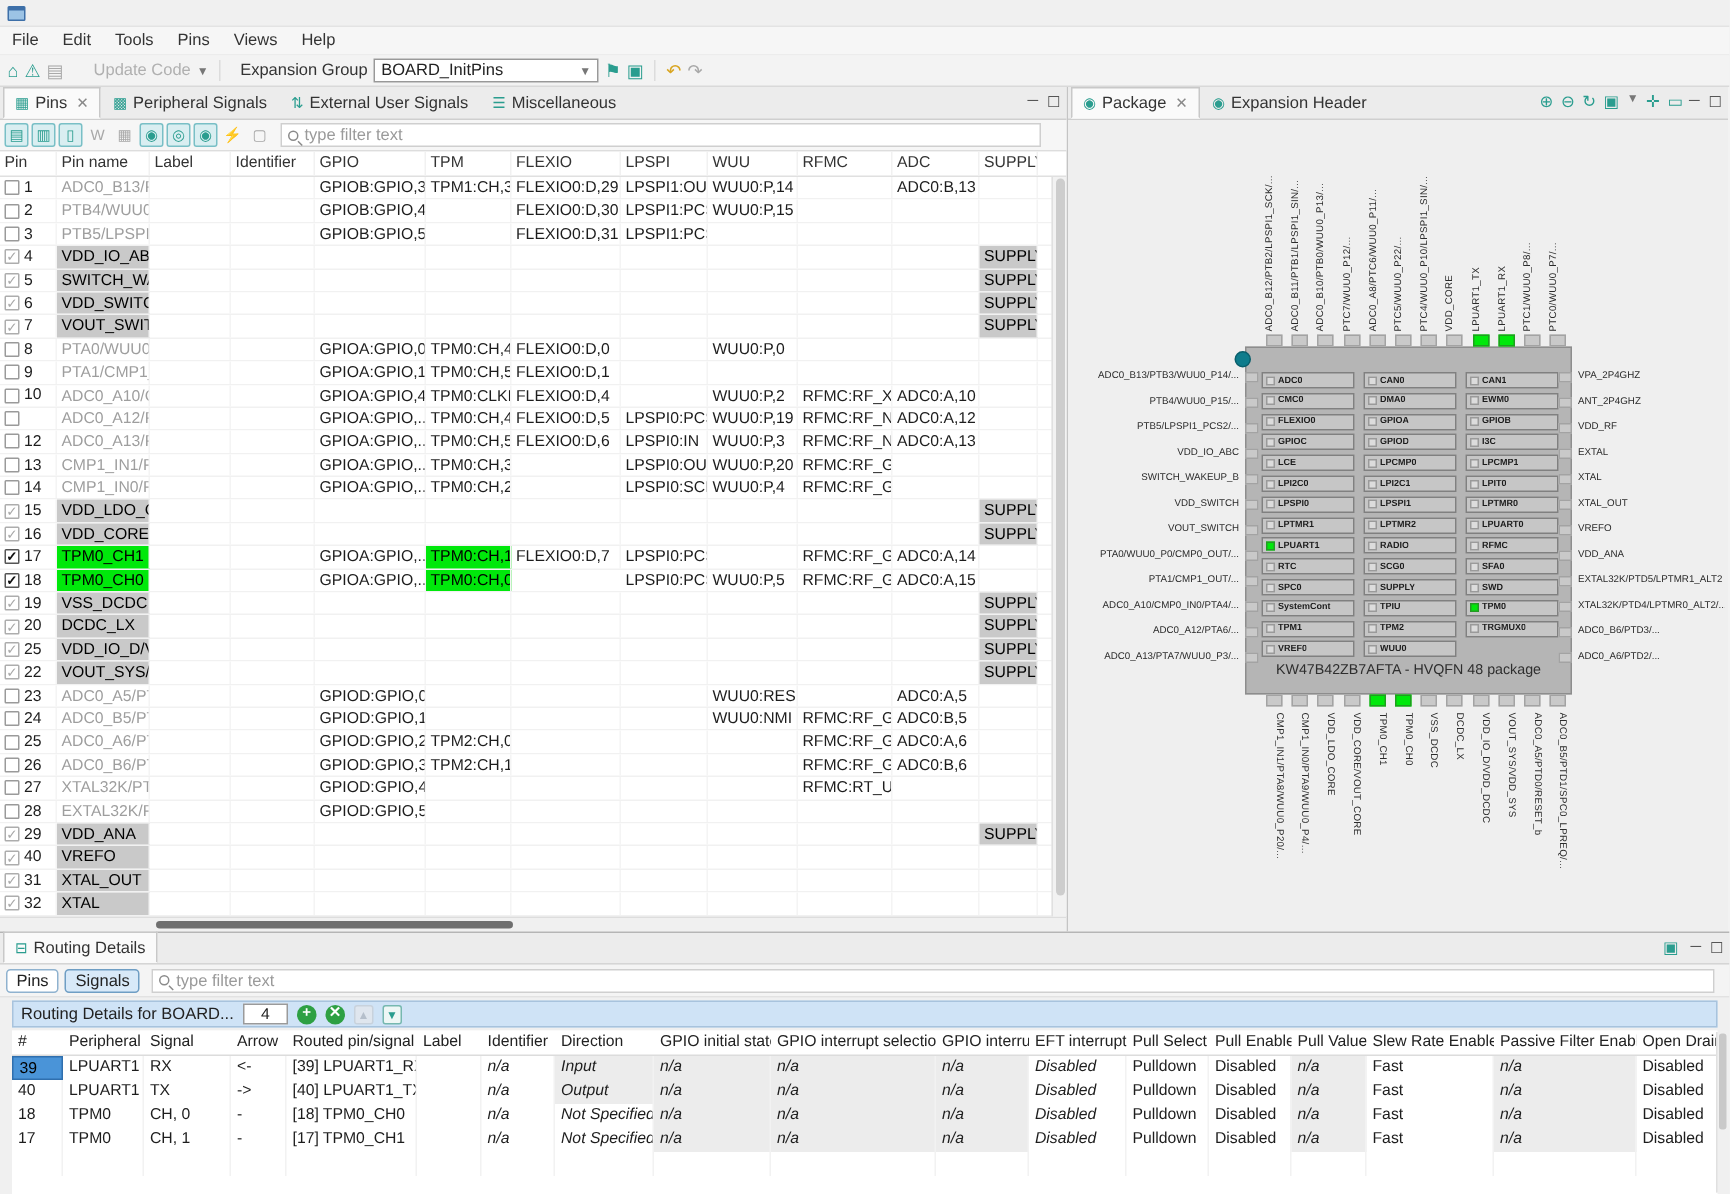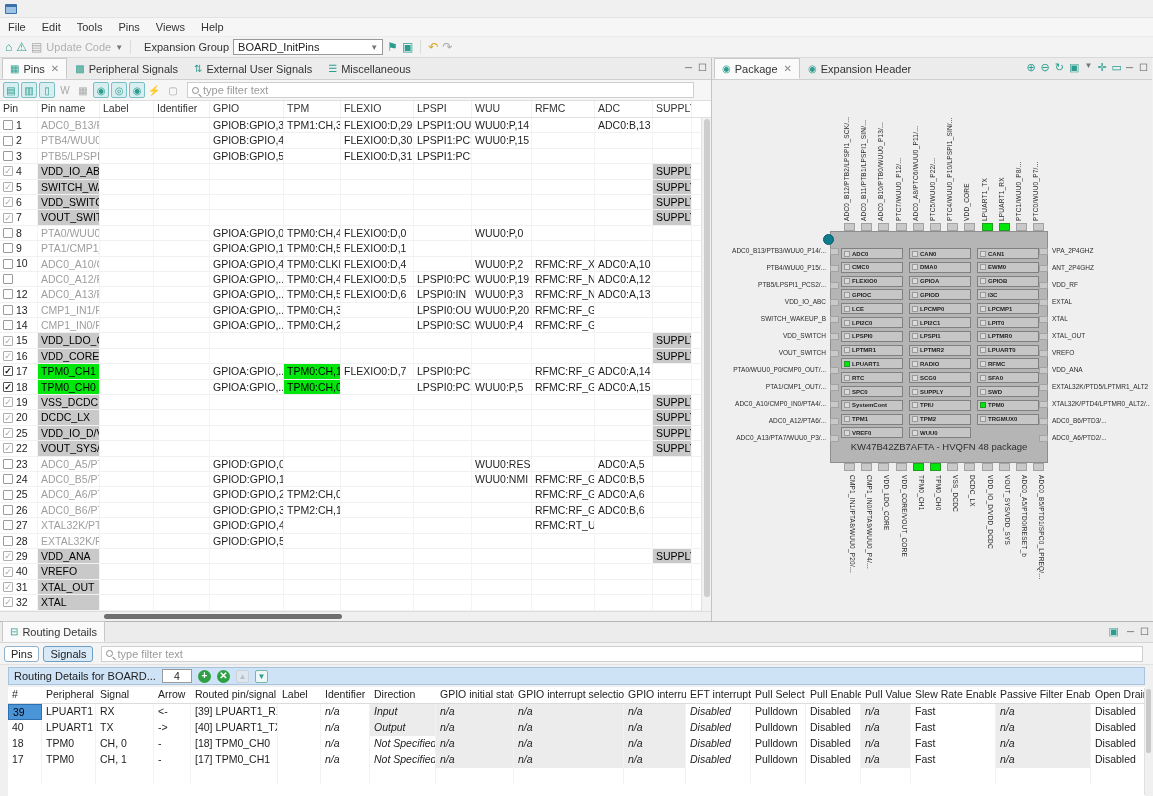--- a/index.html
+++ b/index.html
@@ -10,21 +10,21 @@
   .titlebar { height:18px; background:#f0f0f0; display:flex; align-items:center; gap:5px; padding-left:5px; border-bottom:1px solid #e3e3e3;}
   .win-icon { width:12px; height:10px; background:#9cc3e5; border:1px solid #3d6fa8; border-top:3px solid #3d6fa8; border-radius:1px;}
   .title-text { font-size:11px; color:#1a1a1a;}
   .menubar { height:19px; background:#f6f6f6; display:flex; align-items:center; border-bottom:1px solid #ececec;}
   .menu-item { padding:0 8px; color:#333; }
   .toolbar { height:21px; background:#f3f3f3; display:flex; align-items:center; gap:4px; padding-left:5px; border-bottom:1px solid #d9d9d9;}
   .tb-ico { color:#2a9d8f; font-size:12px; line-height:14px; }
   .tb-ico.gray { color:#a9a9a9; }
   .tb-ico.gold { color:#d9a520; }
   .tb-label { color:#333; margin-left:6px;}
-  .tb-dim { color:#b0b0b0; }
+  .tb-dim { color:#b0b0b0;margin-left:16px; }
   .caret { font-size:8px; color:#777;}
   .combo { width:150px; height:16px; background:#fff; border:1px solid #999; display:flex; align-items:center; justify-content:space-between; padding:0 4px; }
   .sep { width:1px; height:14px; background:#dcdcdc; margin:0 3px;}
 
   
   .main { display:flex; height:563px; }
   .left-pane { width:712px; background:#fff; border-right:1px solid #c4c4c4; display:flex; flex-direction:column; position:relative;}
   .right-pane { width:440px; background:#efefef; display:flex; flex-direction:column; position:relative;}
 
   .tabbar { height:22px; background:#ececec; display:flex; align-items:flex-end; border-bottom:1px solid #cfcfcf; padding-left:2px; position:relative;}

